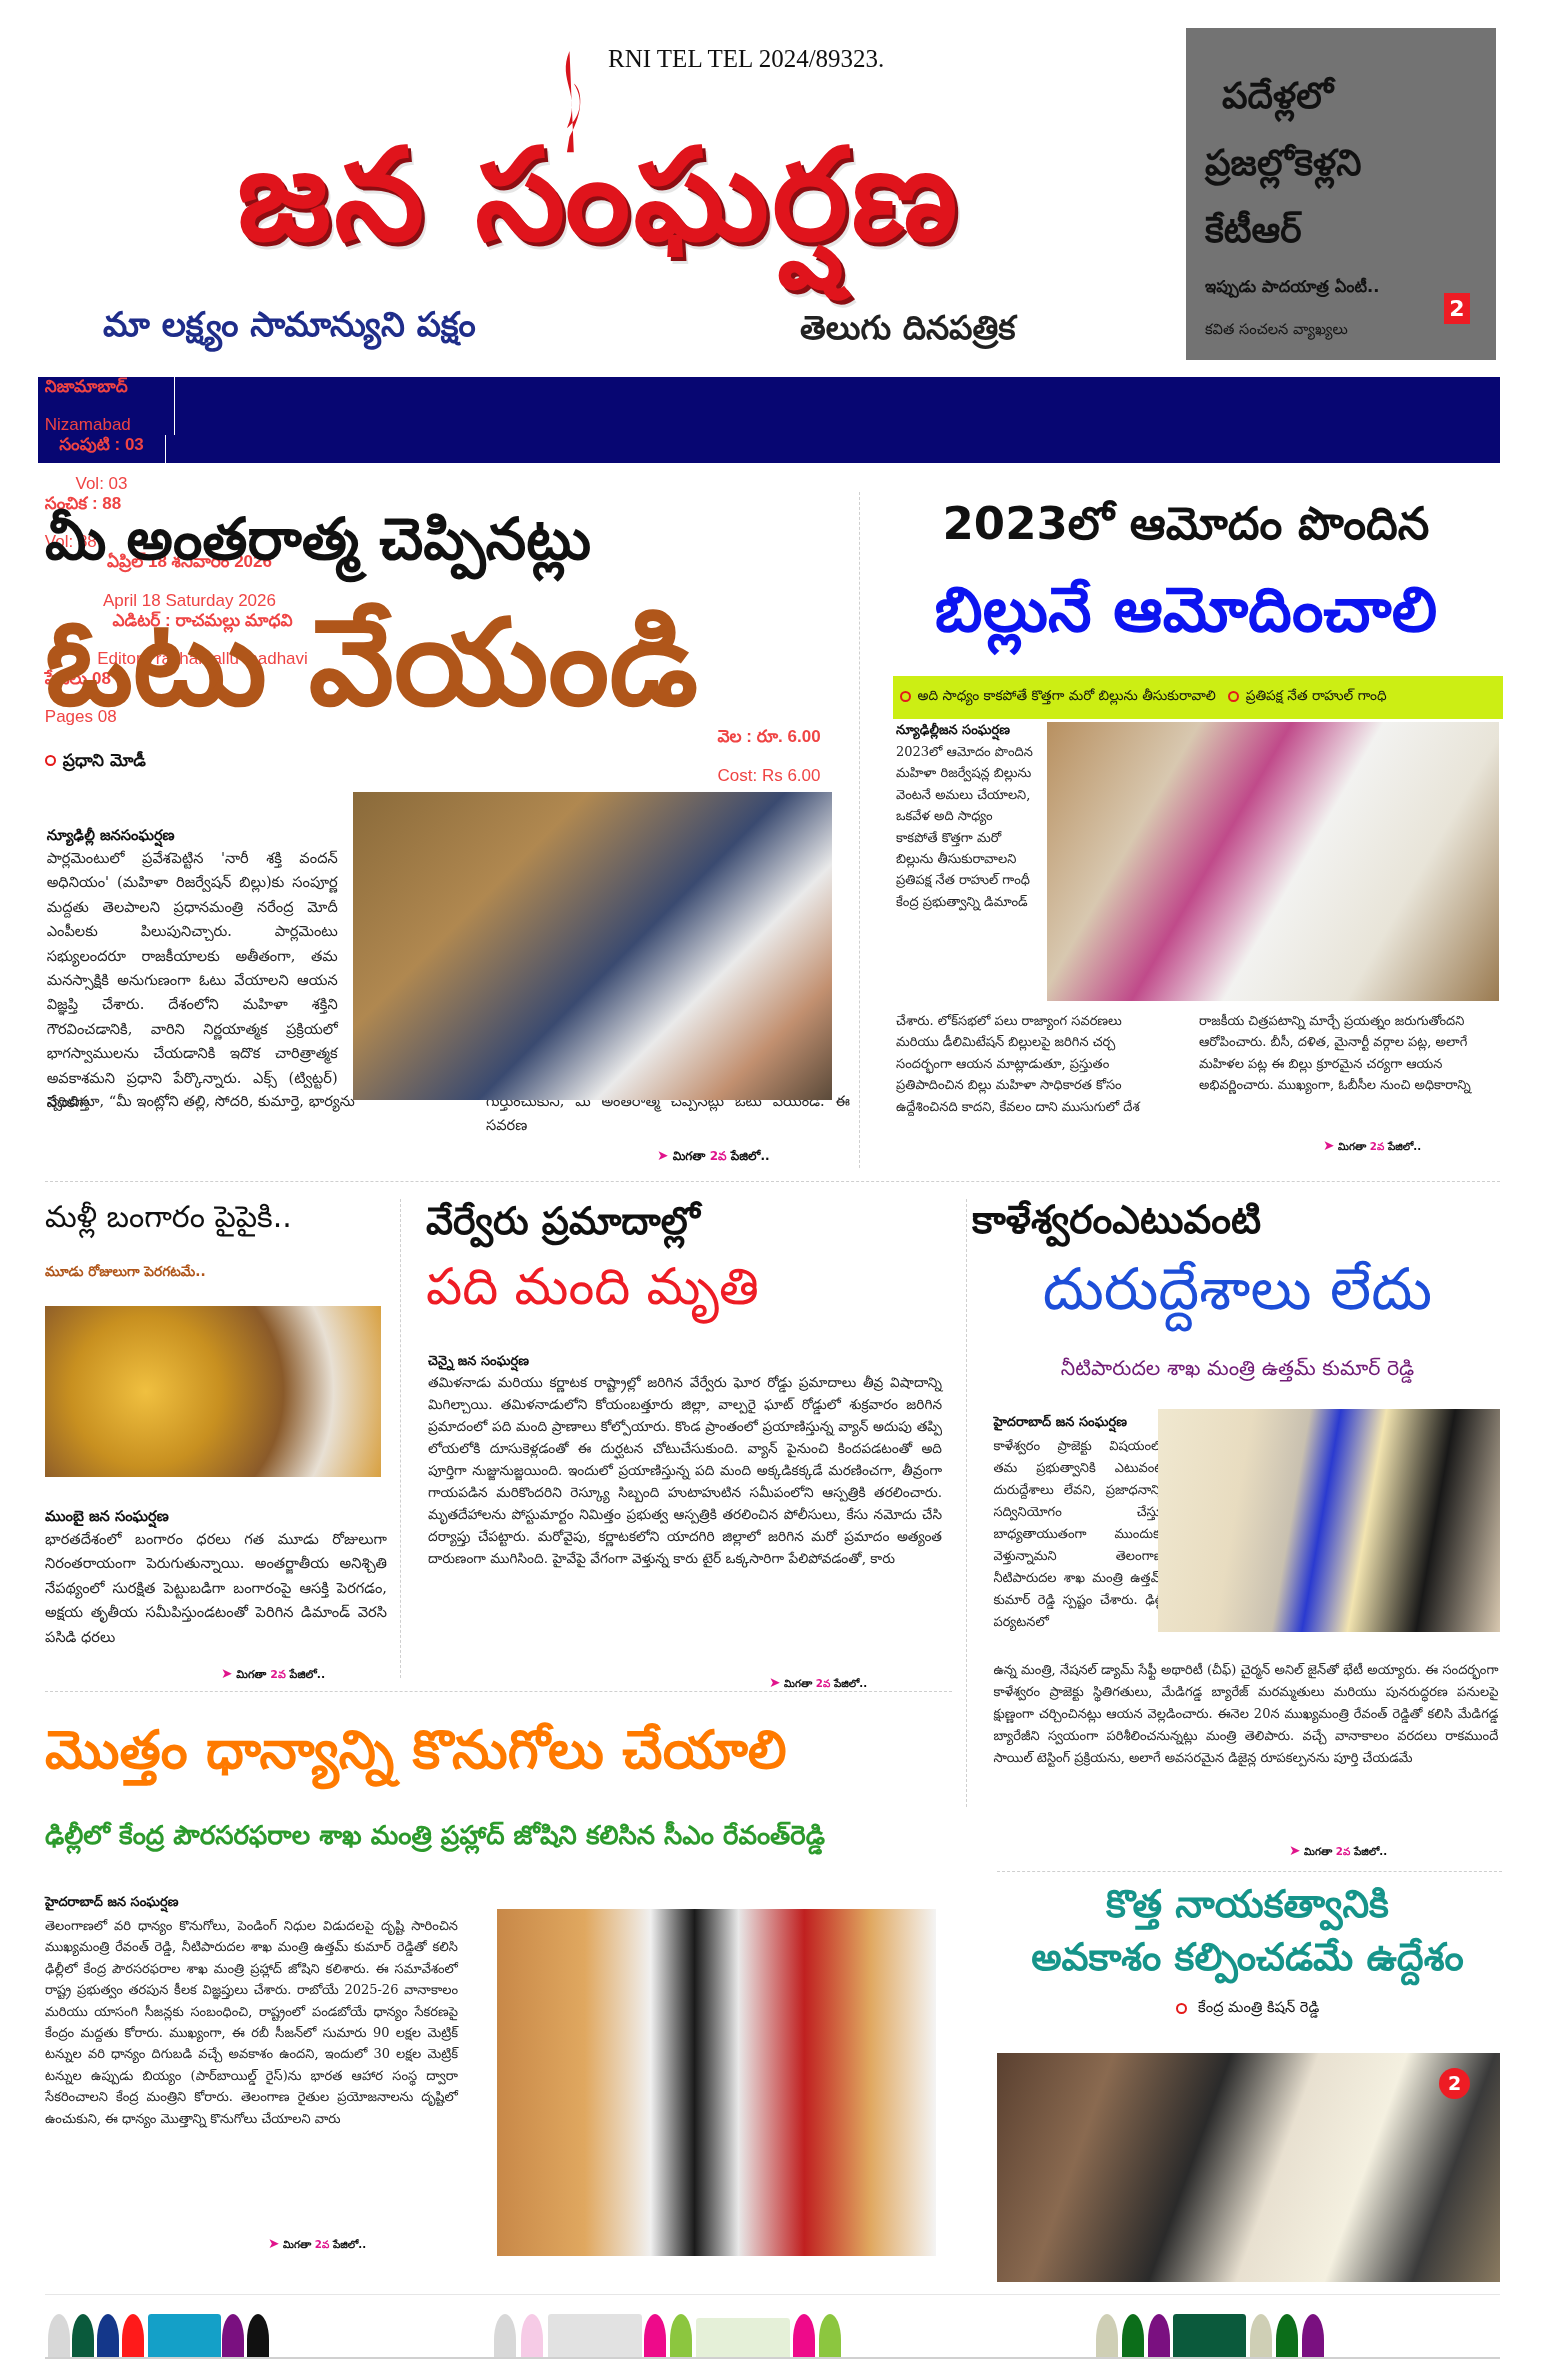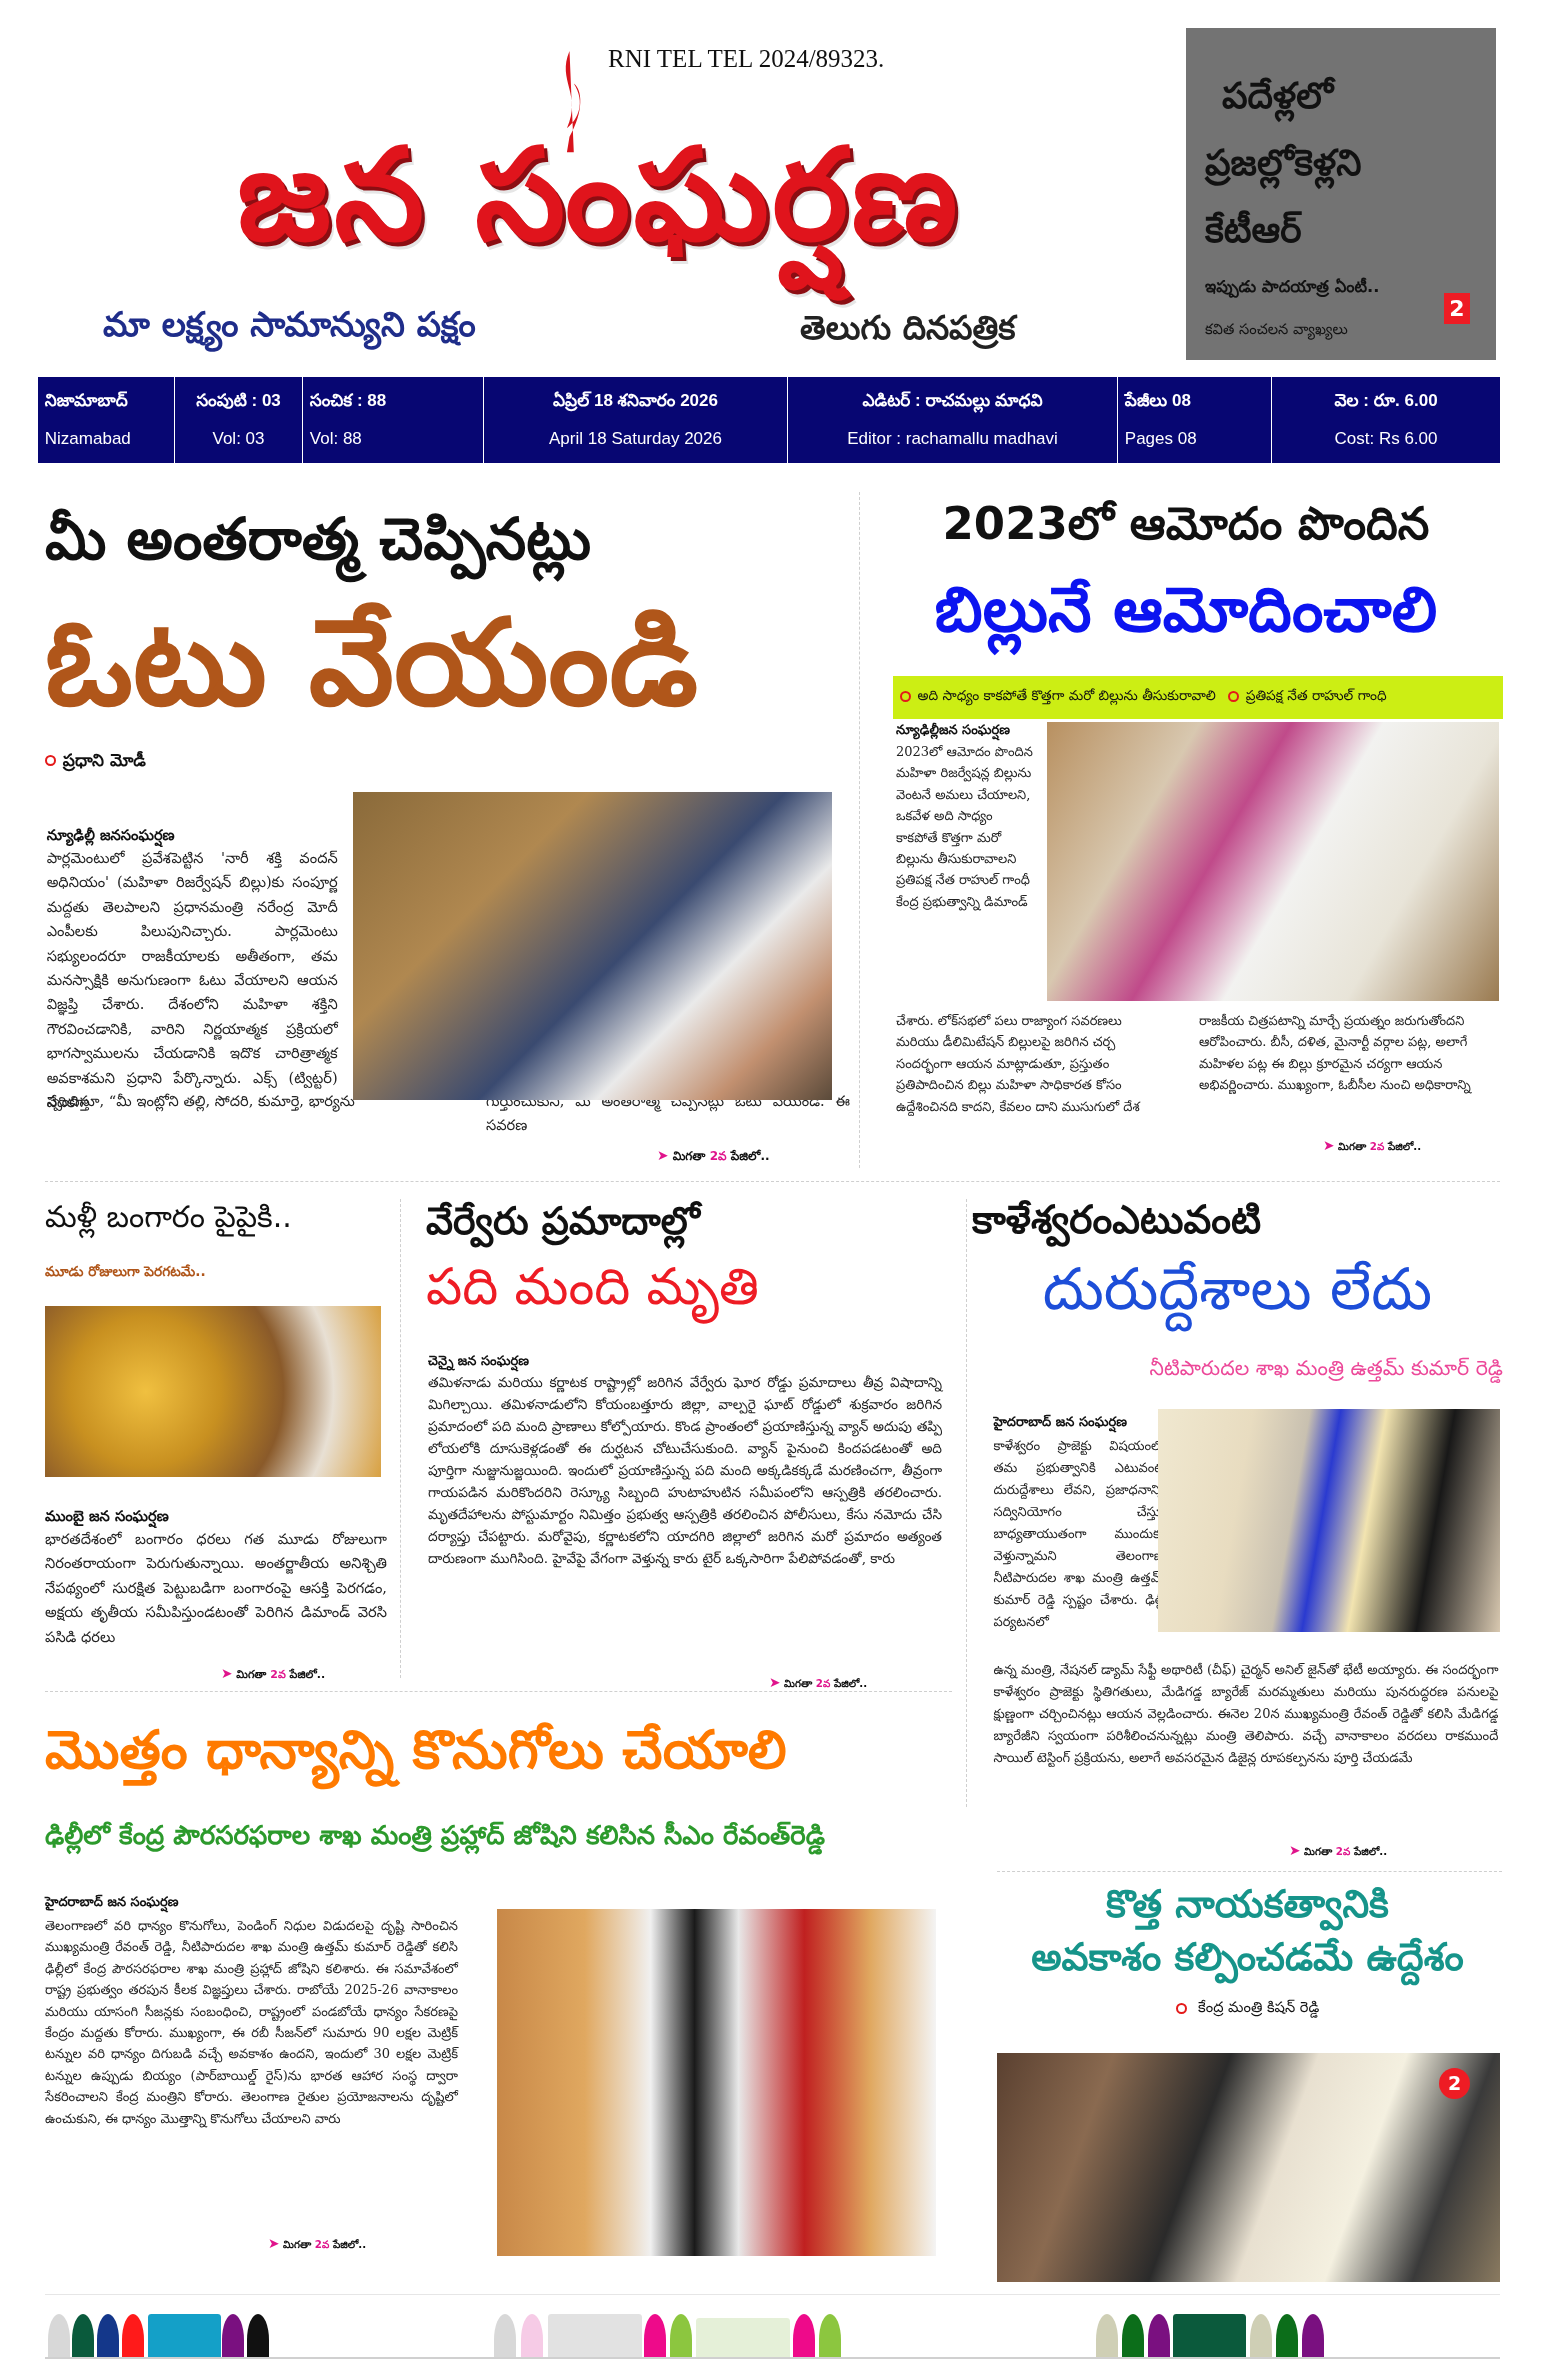--- a/index.html
+++ b/index.html
@@ -10,21 +10,21 @@
   .flame { left: 548px; top: 51px; width: 43px; height: 103px; }
   .rni { left: 608px; top: 45px; font-family: "Liberation Serif", serif; font-size: 25px; color: #111; }
   .tagline { left: 103px; top: 304px; font-size: 34px; font-weight: bold; color: #1f2d8a; }
   .daily { left: 800px; top: 308px; font-size: 33px; font-weight: bold; color: #222; }
   .promo { left: 1186px; top: 28px; width: 310px; height: 332px; background: #737373; padding: 34px 0 0 19px; }
   .promo .h { font-size: 36px; font-weight: bold; color: #111; line-height: 67px; }
   .promo .h1 { padding-left: 17px; }
   .promo .s1 { font-size: 16.3px; font-weight: bold; margin-top: 13.7px; }
   .promo .s2 { font-size: 14.6px; margin-top: 20.5px; }
   .promo .num { position: absolute; right: 26px; top: 265px; width: 26px; height: 31px; background: #ee1c24; color: #fff; font-weight: bold; font-size: 22px; text-align: center; line-height: 31px; }
-  .mast { left: 38px; top: 377px; width: 1462px; height: 86px; background: #070672; display: flex; color: #ffffff; }
+  .mast { left: 38px; top: 377px; width: 1462px; height: 86px; background: #070672; display: flex; color: #ef4444; flex-direction: column; }
   .mast .cell { border-right: 1.3px solid #fff; display: flex; flex-direction: column; justify-content: center; gap: 15.4px; padding: 0 6.8px; font-family: "Liberation Sans", sans-serif; font-size: 17px; }
   .mast .cell:last-child { border-right: none; }
   .mast .te { font-weight: bold; }
   .sep-v { position: absolute; border-left: 0.9px dashed #cfcfcf; }
   .sep-h { position: absolute; border-top: 0.9px dashed #cfcfcf; }
   .hl-black { font-weight: bold; color: #111; }
   .body-txt { font-family: "DejaVu Serif", serif; font-size: 14.6px; line-height: 24.4px; color: #222; text-align: justify; }
   .dateline { font-weight: bold; font-size: 14.6px; color: #111; }
   .cont { font-size: 12px; font-weight: bold; color: #111; }
   .cont .arr { color: #e0148c; font-size: 13.7px; }
@@ -136,21 +136,21 @@
   <div class="hl-black" style="font-size:38px;margin:8.6px 0 0 17px;">వేర్వేరు ప్రమాదాల్లో</div>
   <div style="font-size:51px;color:#ee1c24;margin:5.1px 0 0 17px;">పది మంది మృతి</div>
   <div class="dateline abs" style="top:163px;left:19px;font-size:13px;">చెన్నై జన సంఘర్షణ</div>
   <div class="body-txt abs" style="top:181px;left:19px;width:514px;font-size:13.7px;line-height:22px;">తమిళనాడు మరియు కర్ణాటక రాష్ట్రాల్లో జరిగిన వేర్వేరు ఘోర రోడ్డు ప్రమాదాలు తీవ్ర విషాదాన్ని మిగిల్చాయి. తమిళనాడులోని కోయంబత్తూరు జిల్లా, వాల్పరై ఘాట్ రోడ్డులో శుక్రవారం జరిగిన ప్రమాదంలో పది మంది ప్రాణాలు కోల్పోయారు. కొండ ప్రాంతంలో ప్రయాణిస్తున్న వ్యాన్ అదుపు తప్పి లోయలోకి దూసుకెళ్లడంతో ఈ దుర్ఘటన చోటుచేసుకుంది. వ్యాన్ పైనుంచి కిందపడటంతో అది పూర్తిగా నుజ్జునుజ్జయింది. ఇందులో ప్రయాణిస్తున్న పది మంది అక్కడికక్కడే మరణించగా, తీవ్రంగా గాయపడిన మరికొందరిని రెస్క్యూ సిబ్బంది హుటాహుటిన సమీపంలోని ఆస్పత్రికి తరలించారు. మృతదేహాలను పోస్టుమార్టం నిమిత్తం ప్రభుత్వ ఆస్పత్రికి తరలించిన పోలీసులు, కేసు నమోదు చేసి దర్యాప్తు చేపట్టారు. మరోవైపు, కర్ణాటకలోని యాదగిరి జిల్లాలో జరిగిన మరో ప్రమాదం అత్యంత దారుణంగా ముగిసింది. హైవేపై వేగంగా వెళ్తున్న కారు టైర్ ఒక్కసారిగా పేలిపోవడంతో, కారు</div>
   <div class="cont abs" style="top:484px;left:360px;font-size:10.3px;"><span class="arr">➤</span> <span>మిగతా</span> <span class="pg">2వ</span> <span>పేజిలో..</span></div>
 </div>
 
 <div class="abs" style="left:972px;top:1190px;width:531px;height:676px;">
   <div class="hl-black" style="font-size:39px;text-align:left;margin-top:6.8px;">కాళేశ్వరంఎటువంటి</div>
   <div style="font-size:58px;color:#1d4ed8;text-align:center;margin-top:3.4px;">దురుద్దేశాలు లేదు</div>
-  <div style="font-size:20.5px;color:#ec4899;text-align:right;margin-top:19px;">నీటిపారుదల శాఖ మంత్రి ఉత్తమ్ కుమార్ రెడ్డి</div>
+  <div style="font-size:20.5px;color:#701a75;text-align:center;margin-top:19px;">నీటిపారుదల శాఖ మంత్రి ఉత్తమ్ కుమార్ రెడ్డి</div>
   <div class="dateline abs" style="top:224px;left:21.4px;font-size:13px;">హైదరాబాద్   జన సంఘర్షణ</div>
   <div class="body-txt abs" style="top:245px;left:21.4px;width:171px;font-size:13px;line-height:22px;">కాళేశ్వరం ప్రాజెక్టు విషయంలో తమ ప్రభుత్వానికి ఎటువంటి దురుద్దేశాలు లేవని, ప్రజాధనాన్ని సద్వినియోగం చేస్తూ బాధ్యతాయుతంగా ముందుకు వెళ్తున్నామని తెలంగాణ నీటిపారుదల శాఖ మంత్రి ఉత్తమ్ కుమార్ రెడ్డి స్పష్టం చేశారు. ఢిల్లీ పర్యటనలో</div>
   <div class="body-txt abs" style="top:469px;left:21.4px;width:505px;font-size:13px;line-height:22px;">ఉన్న మంత్రి, నేషనల్ డ్యామ్ సేఫ్టీ అథారిటీ (చీఫ్) చైర్మన్ అనిల్ జైన్‌తో భేటీ అయ్యారు. ఈ సందర్భంగా కాళేశ్వరం ప్రాజెక్టు స్థితిగతులు, మేడిగడ్డ బ్యారేజ్ మరమ్మతులు మరియు పునరుద్ధరణ పనులపై క్షుణ్ణంగా చర్చించినట్లు ఆయన వెల్లడించారు. ఈనెల 20న ముఖ్యమంత్రి రేవంత్ రెడ్డితో కలిసి మేడిగడ్డ బ్యారేజీని స్వయంగా పరిశీలించనున్నట్లు మంత్రి తెలిపారు. వచ్చే వానాకాలం వరదలు రాకముందే సాయిల్ టెస్టింగ్ ప్రక్రియను, అలాగే అవసరమైన డిజైన్ల రూపకల్పనను పూర్తి చేయడమే</div>
   <div class="cont abs" style="top:652px;left:317px;font-size:10.3px;"><span class="arr">➤</span> <span>మిగతా</span> <span class="pg">2వ</span> <span>పేజిలో..</span></div>
 </div>
 <div class="photo" style="left:1158px;top:1409px;width:342px;height:223px;background:linear-gradient(100deg,#f0e8d0 0%,#e8dcc0 25%,#c8c0b0 40%,#2a3ad0 48%,#f2e4b0 60%,#181818 78%,#d8c8b0 100%);"></div>
 
 <div class="abs" style="left:45px;top:1704px;width:907px;height:565px;">
   <div style="font-size:53px;font-weight:bold;color:#ff7a00;margin-top:15.4px;">మొత్తం ధాన్యాన్ని  కొనుగోలు చేయాలి</div>
   <div style="font-size:26px;font-weight:bold;color:#2c9a2c;margin-top:26px;">ఢిల్లీలో కేంద్ర పౌరసరఫరాల శాఖ మంత్రి ప్రహ్లాద్ జోషిని కలిసిన సీఎం రేవంత్‌రెడ్డి</div>

